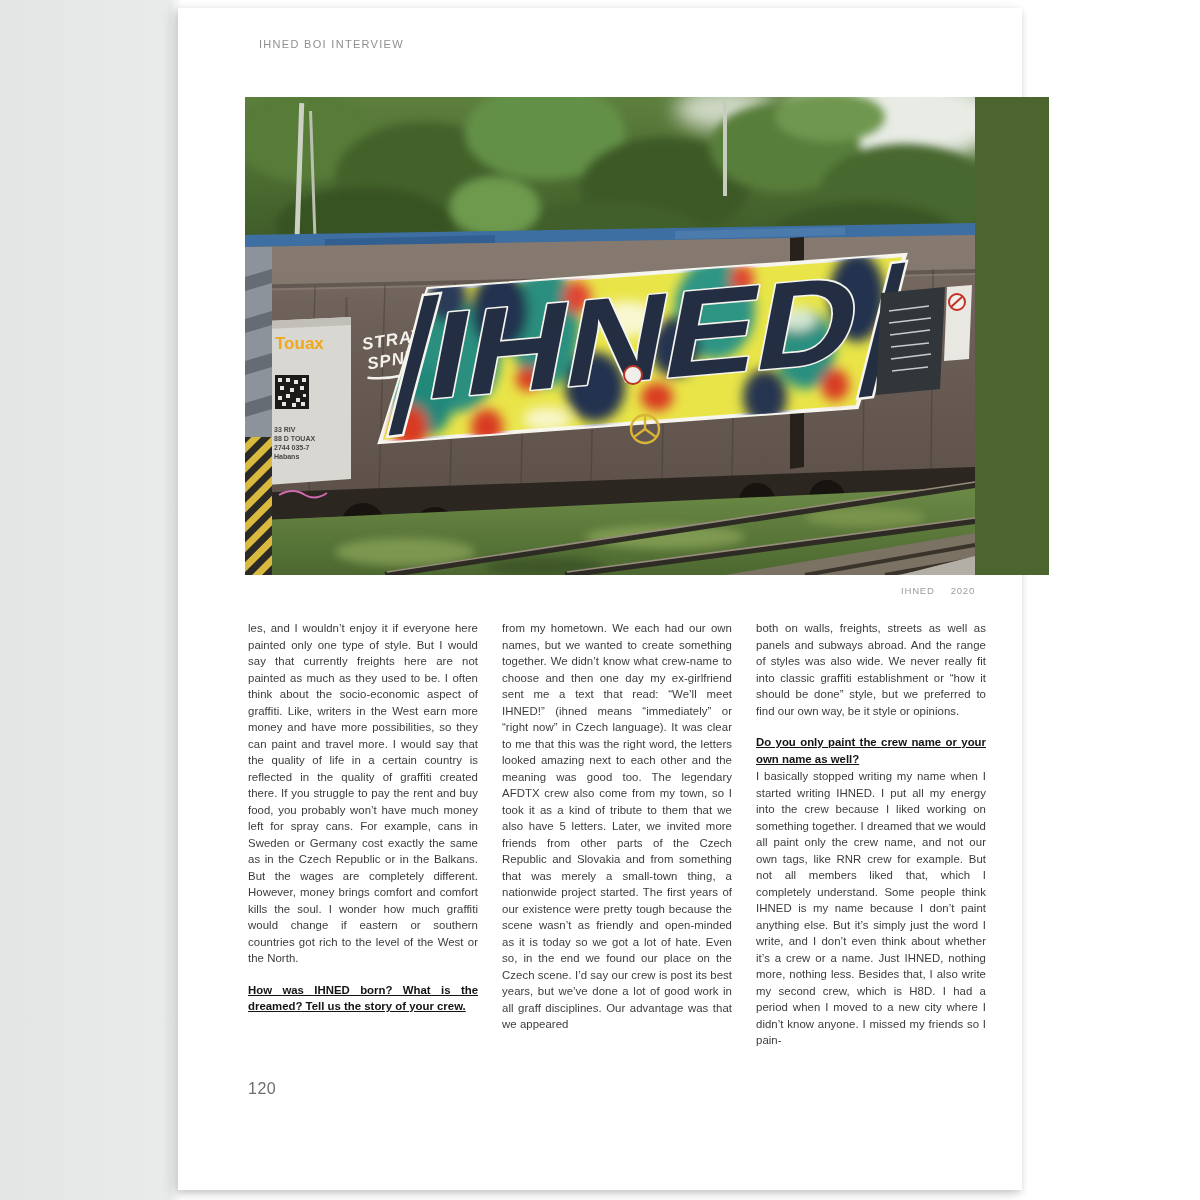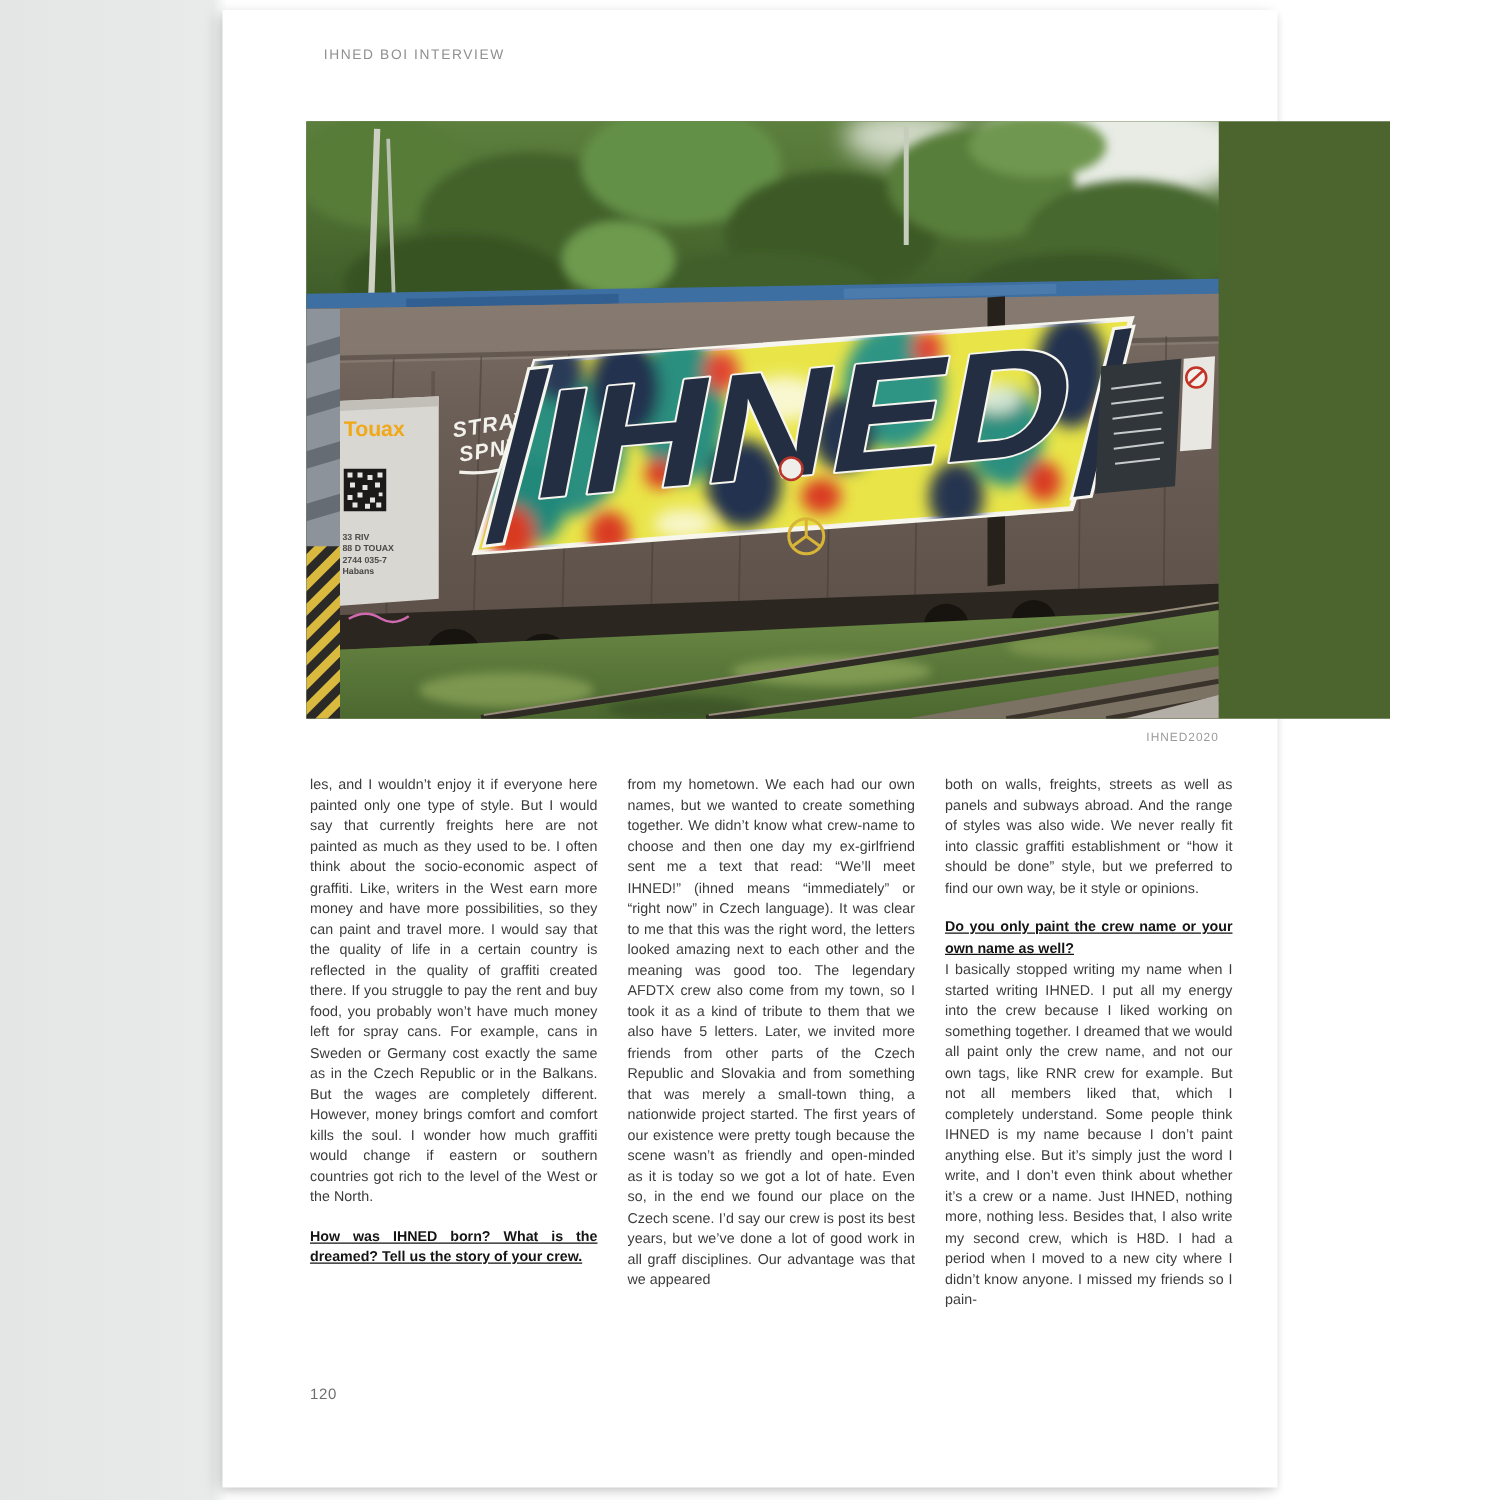--- a/index.html
+++ b/index.html
@@ -12,45 +12,45 @@
   .page{
     position:absolute;left:178px;top:8px;width:844px;height:1182px;
     background:#ffffff;
     box-shadow:-5px 3px 12px rgba(0,0,0,.14), 0 3px 6px rgba(0,0,0,.12);
   }
   .kicker{
     position:absolute;left:70px;top:30px;
     font-size:11px;letter-spacing:1.3px;color:#8f8f90;text-transform:uppercase;margin-left:11px;
   }
   .photo-frame{
-    position:absolute;left:67px;top:89px;width:867px;height:478px;overflow:hidden;
+    position:absolute;left:67px;top:89px;width:804px;height:478px;overflow:hidden;
     background:#4c652f;
   }
   .photo-frame svg{display:block;}
   .caption{
     position:absolute;left:67px;top:577px;width:730px;
     text-align:right;font-size:9.5px;letter-spacing:.8px;color:#9b9b9b;
   }
-  .caption .cap-year{margin-left:0;}
+  .caption .cap-year{margin-left:16px;}
   .columns{
     position:absolute;left:70px;top:612px;width:727px;height:500px;
     display:flex;gap:24px;
   }
   .col{width:230px;flex:0 0 230px;}
   .col p{margin:0;}
   .para{
     font-size:11.4px;line-height:16.5px;color:#3b3b3c;text-align:justify;
     letter-spacing:.05px;
   }
   .question{
     font-size:11.4px;line-height:16.5px;color:#141415;font-weight:bold;
     text-align:justify;margin-top:15px !important;margin-bottom:1px !important;text-decoration:underline;
   }
   .pagenum{
-    position:absolute;left:70px;top:1100px;font-size:12px;color:#6d6d6e;letter-spacing:.5px;
+    position:absolute;left:70px;top:1072px;font-size:16px;color:#6d6d6e;letter-spacing:.5px;
   }
 </style>
 </head>
 <body>
 
 <div class="page">
 
   <div class="kicker">IHNED BOI INTERVIEW</div>
 
   <div class="photo-frame">

